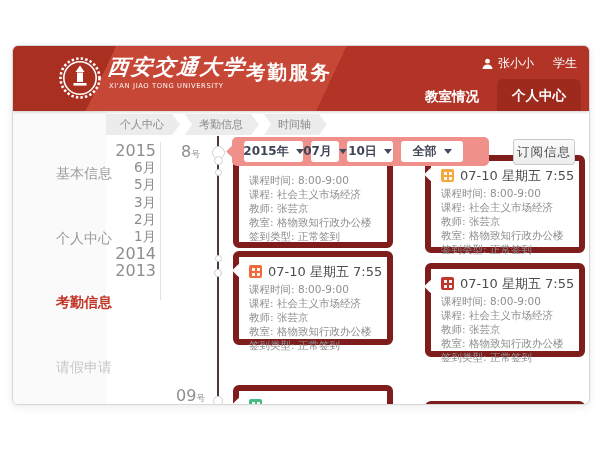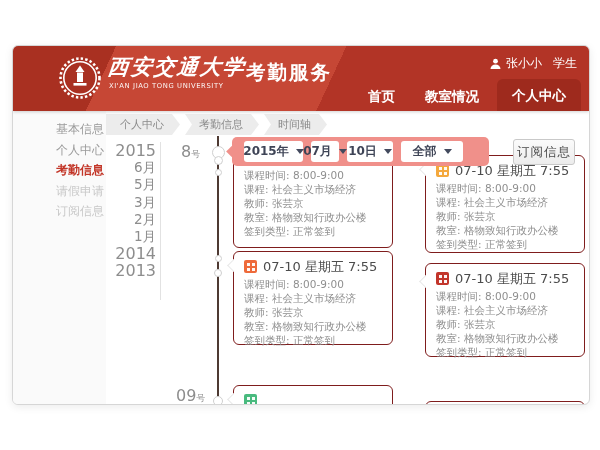--- a/index.html
+++ b/index.html
@@ -9,27 +9,27 @@
   
   .header{position:absolute;left:0;top:0;right:0;height:65px;z-index:30;
     background:linear-gradient(115deg,#a93021 0 17%,#c64735 17% 55%,#b23426 55% 100%);
     box-shadow:0 1px 3px rgba(0,0,0,.18);}
   .logo{position:absolute;left:45px;top:10px;}
   .uni-zh{position:absolute;left:95px;top:7px;color:#fff;font-family:"DejaVu Serif","Liberation Serif",serif;
     font-style:italic;font-weight:bold;font-size:21px;letter-spacing:2px;transform:skewX(-6deg);white-space:nowrap;}
   .uni-en{position:absolute;left:96px;top:36px;color:rgba(255,255,255,.95);font-size:6.8px;letter-spacing:.6px;white-space:nowrap;}
   .svc{position:absolute;left:233px;top:13px;color:#fff;font-size:19.5px;font-weight:bold;letter-spacing:2px;white-space:nowrap;}
   .user{position:absolute;right:12px;top:9px;display:flex;align-items:center;gap:5px;color:#fff;font-size:12px;}
-  .user .role{margin-left:6px;}
+  .user .role{margin-left:14px;}
   .nav{position:absolute;right:8px;bottom:0;display:flex;align-items:flex-end;gap:6px;}
   .nav-item{color:#fff;font-size:13.5px;font-weight:600;line-height:30px;padding:0 12px;cursor:pointer;white-space:nowrap;}
   .nav-tab{background:#9e2a1d;border-radius:6px 6px 0 0;line-height:32px;padding:0 15px;}
   
   .sidebar{position:absolute;left:0;top:65px;bottom:0;width:93px;background:#fafafa;padding-top:8px;box-sizing:border-box;}
-  .sb{font-size:12px;line-height:20.5px;padding-left:43px;color:#9b9b9b;white-space:nowrap;cursor:pointer;}
+  .sb{font-size:14px;line-height:20.5px;padding-left:43px;color:#9b9b9b;white-space:nowrap;cursor:pointer;margin-top:44px;}
   .sb.active{color:#c23527;font-weight:bold;}
   .sb.muted{color:#c8c8c8;}
   
   .breadcrumb{position:absolute;left:93px;top:68px;display:flex;gap:5px;z-index:5;}
   .bc-tag{background:#ececec;color:#8a8a8a;font-size:11px;line-height:21px;padding:0 16px 0 14px;white-space:nowrap;
     clip-path:polygon(0 0,calc(100% - 8px) 0,100% 50%,calc(100% - 8px) 100%,0 100%,7px 50%);cursor:pointer;}
   .bc-tag.first{clip-path:polygon(0 0,calc(100% - 8px) 0,100% 50%,calc(100% - 8px) 100%,0 100%);}
   
   .months{position:absolute;left:50px;top:96px;width:93px;text-align:right;z-index:4;}
   .period{position:relative;color:#8d8d8d;line-height:17.2px;cursor:pointer;white-space:nowrap;}
@@ -47,21 +47,21 @@
     display:flex;align-items:center;gap:8px;padding-left:12px;box-sizing:border-box;z-index:20;}
   .filterbar::before{content:'';position:absolute;left:-4px;top:10px;width:9px;height:9px;background:#f0908a;transform:rotate(45deg);}
   .dd{background:#fff;border-radius:3px;height:21px;display:flex;align-items:center;justify-content:center;gap:7px;
     font-size:12px;font-weight:bold;color:#3e4456;cursor:pointer;white-space:nowrap;}
   .dd .caret{width:0;height:0;border-left:4px solid transparent;border-right:4px solid transparent;border-top:5px solid #434a5e;}
   .dd.w1{width:59px}.dd.w2{width:28px}.dd.w3{width:46px}.dd.w4{width:62px}
   .listbtn{position:absolute;left:500px;top:93px;width:62px;height:26px;border:1px solid #c9c9c9;border-radius:3px;
     background:linear-gradient(#fbfbfb,#ececec);color:#4a4a4a;font-size:12.5px;letter-spacing:1px;
     text-align:center;line-height:24px;box-sizing:border-box;cursor:pointer;z-index:20;white-space:nowrap;}
   
-  .card{position:absolute;width:160px;background:#fff;border:1px solid #7f1d1d;border-radius:6px;
+  .card{position:absolute;width:160px;background:#fff;border:6px solid #7f1d1d;border-radius:6px;
     padding:6px 10px;box-sizing:border-box;z-index:8;}
   .card.has-arrow::after{content:'';position:absolute;left:-5px;width:8px;height:8px;background:#fff;
     border-left:1px solid #e8e8e8;border-bottom:1px solid #e8e8e8;transform:rotate(45deg);}
   .c2.has-arrow::after,.c3.has-arrow::after,.c5.has-arrow::after{top:9px;}
   .c4.has-arrow::after{top:13px;}
   .card-head{display:flex;align-items:center;height:17px;margin-bottom:3px;}
   .seal{width:13px;height:13px;border-radius:2px;margin-right:6px;position:relative;flex:0 0 auto;}
   .seal::before{content:'';position:absolute;left:2.5px;top:2.5px;width:3px;height:3px;background:#fff;
     box-shadow:5px 0 0 #fff,0 5px 0 #fff,5px 5px 0 #fff;opacity:.95;}
   .card-title{font-size:13px;color:#4c4c4c;white-space:nowrap;}
@@ -94,21 +94,20 @@
     <div class="svc">考勤服务</div>
     <div class="user">
       <svg width="11" height="12" viewBox="0 0 11 12">
         <circle cx="5.5" cy="3.2" r="2.4" fill="#fff"></circle>
         <path d="M0.5 11 a5 4.6 0 0 1 10 0 z" fill="#fff"></path>
       </svg>
       <span>张小小</span>
       <span class="role">学生</span>
     </div>
     <div class="nav">
-        <div class="nav-item">首页</div>
         <div class="nav-item">教室情况</div>
         <div class="nav-item nav-tab">个人中心</div>
       </div>
   </div>
 
   <div class="sidebar">
       <div class="sb">基本信息</div>
       <div class="sb">个人中心</div>
       <div class="sb active">考勤信息</div>
       <div class="sb muted">请假申请</div>

